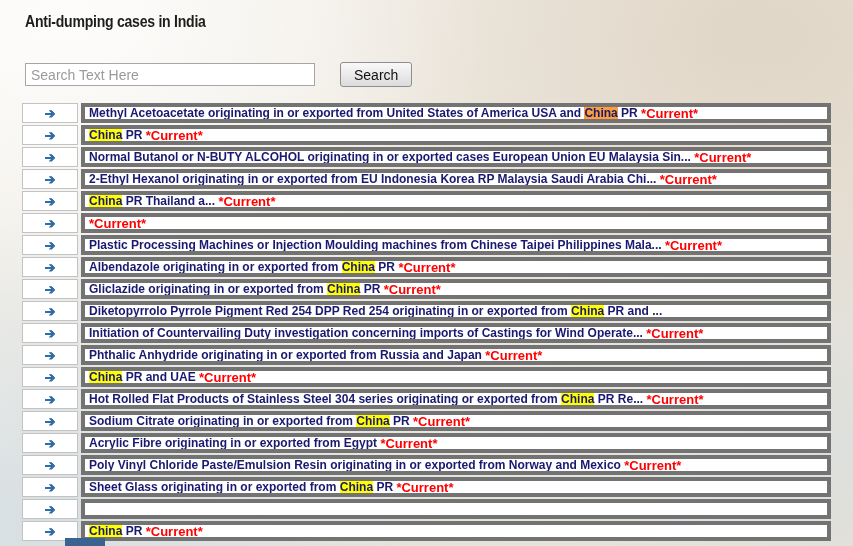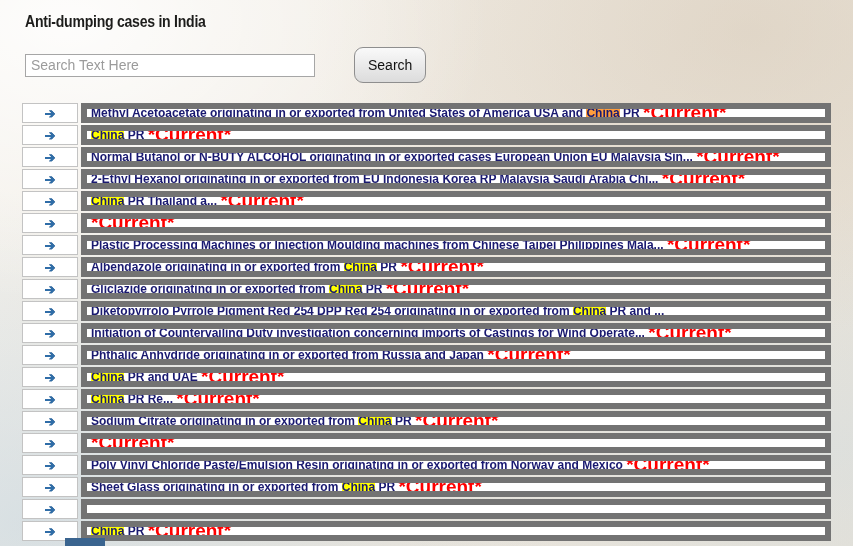--- a/index.html
+++ b/index.html
@@ -27,46 +27,45 @@
     font-weight: bold;
     color: #1d1d1b;
     letter-spacing: -0.3px;
     transform: scaleX(0.88);
     transform-origin: 0 50%;
     white-space: nowrap;
   }
 
   .search-bar {
     position: absolute;
-    left: 25px; top: 47px;
+    left: 25px; top: 62px;
     display: flex;
     align-items: center;
-    gap: 19px;
+    gap: 25px;
   }
   .search-input {
     width: 290px; height: 23px;
     border: 1px solid #a6a6a6;
     padding: 0 5px;
     font-size: 14px;
     color: #333;
     background: #fff;
     font-family: "Liberation Sans", sans-serif;
   }
   .search-input::placeholder { color: #9b9b9b; }
   .search-button {
-    height: 36px;
+    height: 25px;
     padding: 0 13px;
     font-size: 14px;
     color: #111;
     border: 1px solid #8e8e8e;
-    border-radius: 9px;
+    border-radius: 3px;
     background: linear-gradient(#f9f9f9, #dcdcdc);
     font-family: "Liberation Sans", sans-serif;
     cursor: pointer;
-    margin-left: 20px;
   }
 
   .case-list {
     position: absolute;
     left: 22px; top: 103px;
     width: 809px;
   }
   .row {
     display: flex;
     gap: 3px;
@@ -86,35 +85,35 @@
   .arrow-glyph {
     color: var(--arrow-blue, #2f6da8);
     font-size: 13px;
     font-weight: bold;
     line-height: 1;
     text-shadow: 0 0 0.4px #1c4a78;
   }
   .text-cell {
     flex: 1;
     background: #fff;
-    border: 6px solid #737373;
+    border: 4px solid #737373;
     display: flex;
     align-items: center;
     padding: 0 4px;
     font-size: 12px;
     font-weight: bold;
     color: var(--link-text, #191970);
     white-space: pre;
     overflow: hidden;
   }
   .hl-yellow { background: var(--highlight-yellow, #ffff00); }
   .hl-orange { background: var(--highlight-orange, #ff9d3c); }
   .current {
     color: var(--current-red, #ff0000);
-    font-size: 19px;
+    font-size: 13px;
   }
 
   .partial-row-remnant {
     position: absolute;
     left: 65px; top: 538px;
     width: 40px; height: 8px;
     background: #3a648f;
   }
 </style>
 </head>
@@ -203,33 +202,33 @@
     <div class="row">
       <div class="arrow-cell">
         <span class="arrow-glyph">➔</span>
       </div>
       <div class="text-cell"><span class="hl-yellow">China</span><span> PR and UAE </span><span class="current">*Current*</span></div>
     </div>
     <div class="row">
       <div class="arrow-cell">
         <span class="arrow-glyph">➔</span>
       </div>
-      <div class="text-cell"><span class="hl-yellow">China</span><span> PR Re... </span><span class="current">*Current*</span></div>
+      <div class="text-cell"><span>Hot Rolled Flat Products of Stainless Steel 304 series originating or exported from </span><span class="hl-yellow">China</span><span> PR Re... </span><span class="current">*Current*</span></div>
     </div>
     <div class="row">
       <div class="arrow-cell">
         <span class="arrow-glyph">➔</span>
       </div>
       <div class="text-cell"><span>Sodium Citrate originating in or exported from </span><span class="hl-yellow">China</span><span> PR </span><span class="current">*Current*</span></div>
     </div>
     <div class="row">
       <div class="arrow-cell">
         <span class="arrow-glyph">➔</span>
       </div>
-      <div class="text-cell"><span class="current">*Current*</span></div>
+      <div class="text-cell"><span>Acrylic Fibre originating in or exported from Egypt </span><span class="current">*Current*</span></div>
     </div>
     <div class="row">
       <div class="arrow-cell">
         <span class="arrow-glyph">➔</span>
       </div>
       <div class="text-cell"><span>Poly Vinyl Chloride Paste/Emulsion Resin originating in or exported from Norway and Mexico </span><span class="current">*Current*</span></div>
     </div>
     <div class="row">
       <div class="arrow-cell">
         <span class="arrow-glyph">➔</span>

